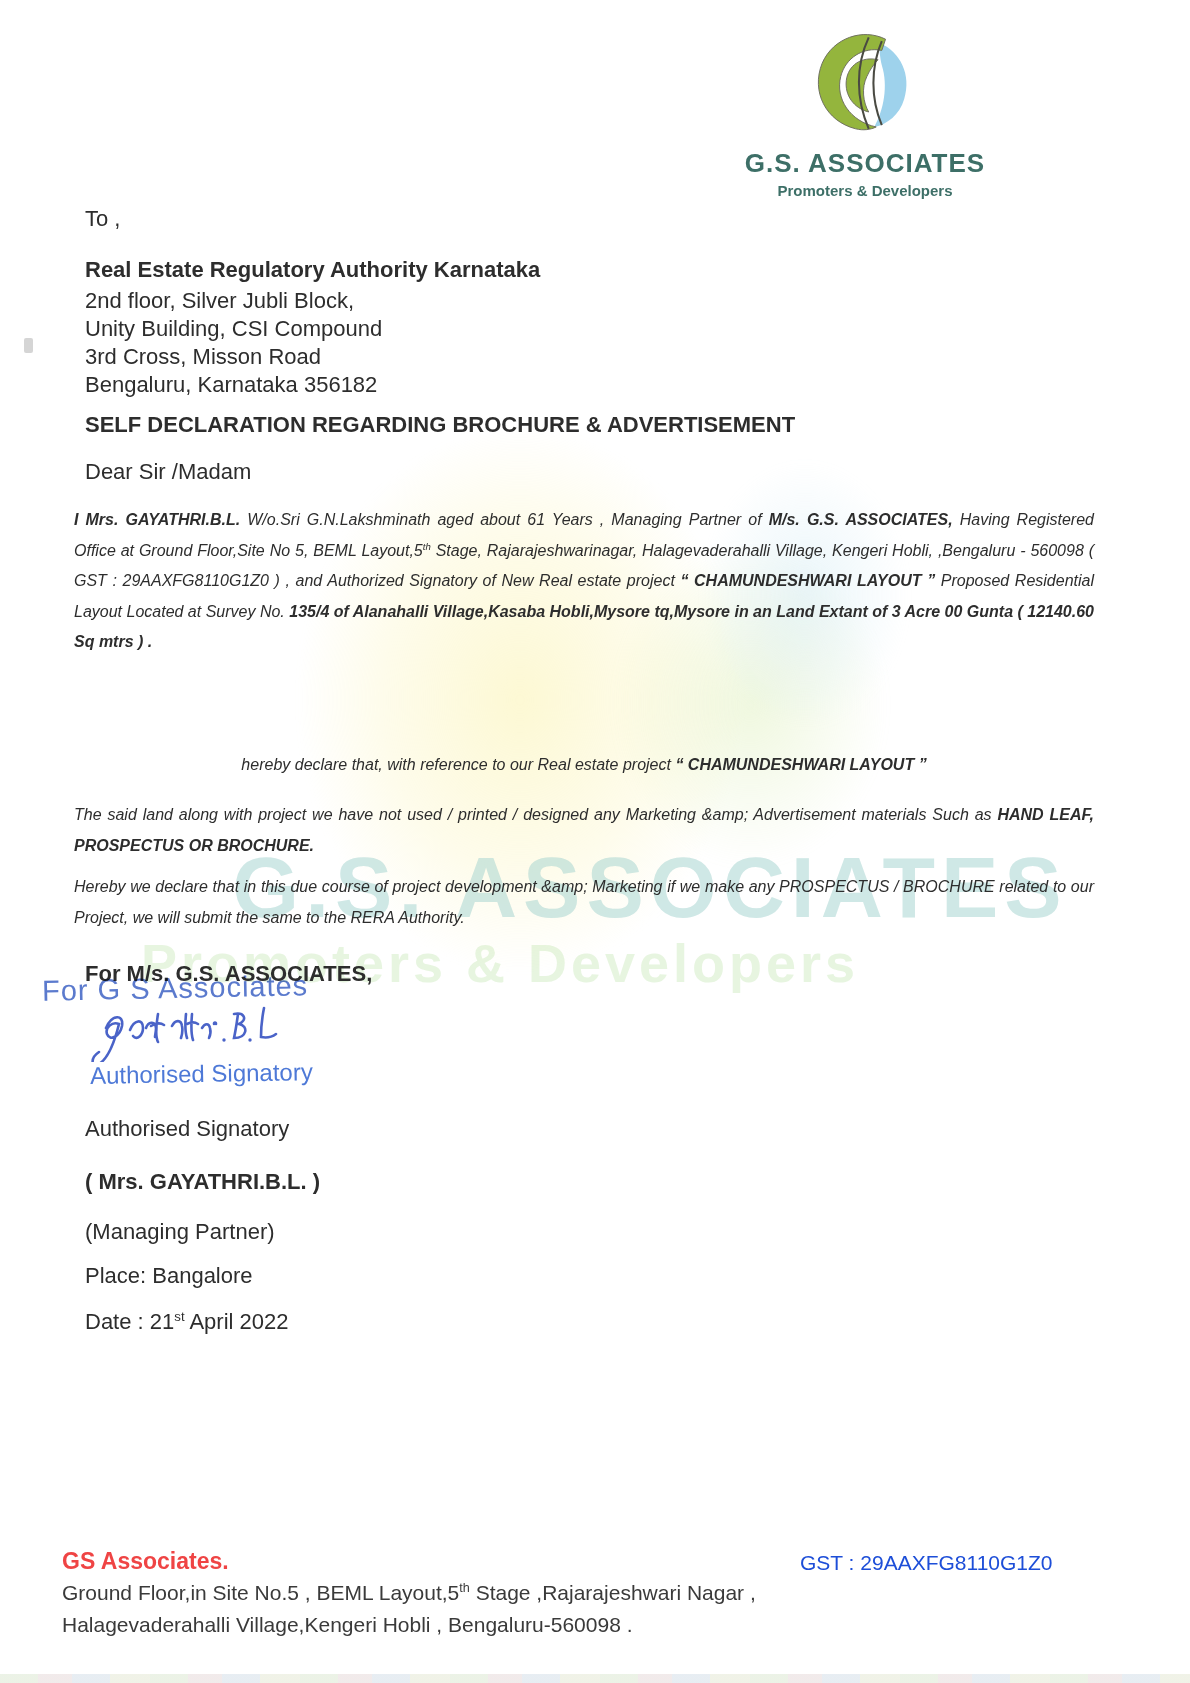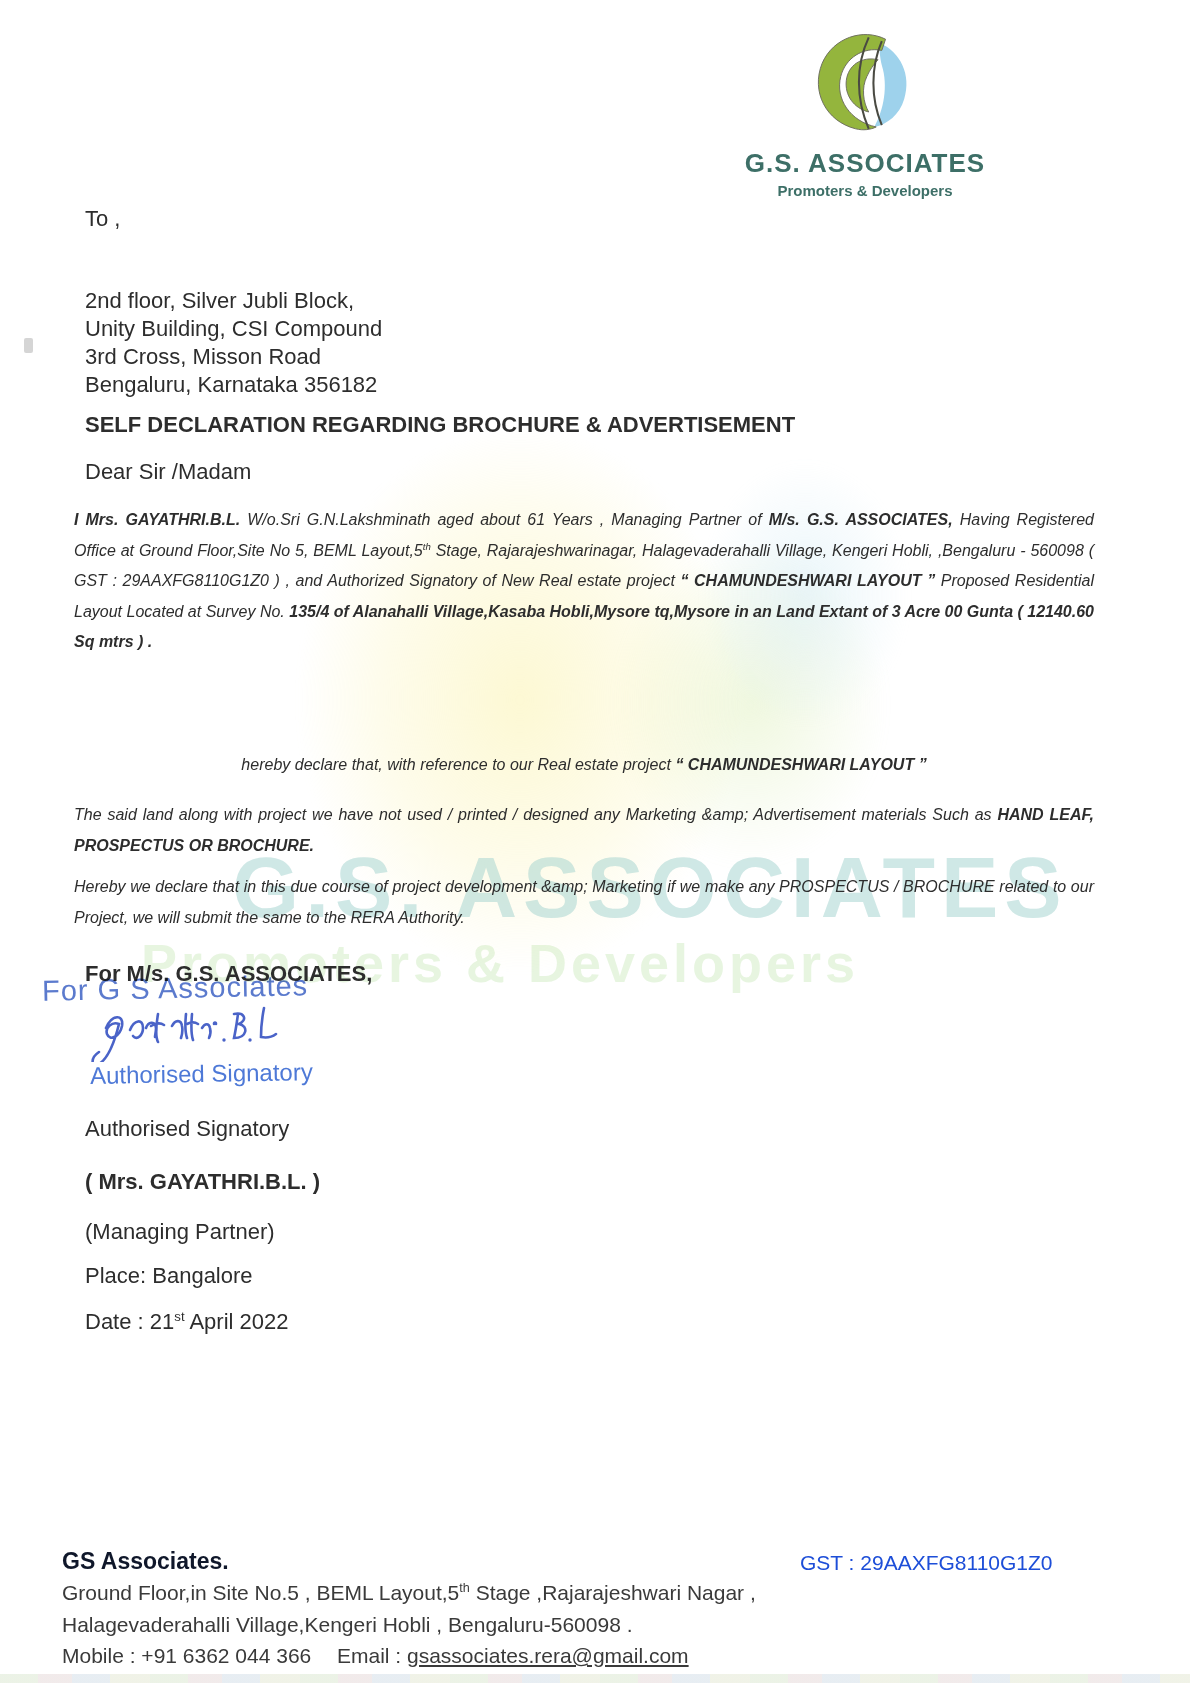--- a/index.html
+++ b/index.html
@@ -38,21 +38,21 @@
   .subject{left:85px;top:412px;width:1000px;text-align:left;font-weight:700;font-size:22px;z-index:2;}
 
   
   .stamp-for{left:42px;top:972px;font-size:29px;color:#4d6fc9;z-index:3;
     transform:rotate(-1.2deg);mix-blend-mode:multiply;opacity:0.92;letter-spacing:1px;}
   .stamp-sig{left:90px;top:1060px;font-size:24px;color:#3f6ed4;z-index:3;
     transform:rotate(-1deg);mix-blend-mode:multiply;opacity:0.92;}
   .sig-svg{left:84px;top:1000px;z-index:3;}
 
   
-  .footer-company{left:62px;top:1548px;font-size:23px;font-weight:700;color:#0f172a;z-index:2;}
+  .footer-company{left:62px;top:1548px;font-size:23px;font-weight:700;color:#ef4444;z-index:2;}
   .footer-gst{left:800px;top:1551px;font-size:21px;color:#1d4ed8;z-index:2;}
   .footer-line{z-index:2;left:62px;font-size:21px;color:#3a3a3a;line-height:26px;}
   .email-link{text-decoration:underline;color:#3a3a3a;cursor:pointer;}
   .bottom-strip{left:0;top:1674px;width:1190px;height:9px;opacity:0.55;z-index:1;
     background:repeating-linear-gradient(90deg,#dce8d2 0 38px,#e6dada 38px 72px,#d4dfe8 72px 110px,#e4e8d4 110px 150px);}
   .edge-mark{left:24px;top:338px;width:9px;height:15px;background:#b9b9b9;opacity:.6;border-radius:2px;z-index:1;}
 </style>
 </head>
 <body>
 
@@ -73,20 +73,21 @@
         <path d="M74,34 C56,30 42,40 40,56 C38,72 48,86 64,90 C58,80 56,64 62,52 C65,45 70,38 74,34 Z" fill="#94b53d" stroke="#6a6a5e" stroke-width="1"></path>
         <path d="M64,10 C50,40 50,76 64,108" fill="none" stroke="#4a4a42" stroke-width="2.2"></path>
         <path d="M78,14 C66,42 66,76 78,104" fill="none" stroke="#4a4a42" stroke-width="2.2"></path>
       </svg>
     </span>
     <div class="logo-title">G.S. ASSOCIATES</div>
     <div class="logo-sub">Promoters &amp; Developers</div>
   </div>
 
   <div class="abs t" style="left:85px;top:205px;">To ,</div>
+  <div class="abs t b" style="left:85px;top:256px;">Real Estate Regulatory Authority Karnataka</div>
   <div class="abs t" style="left:85px;top:287px;">2nd floor, Silver Jubli Block,</div>
   <div class="abs t" style="left:85px;top:315px;">Unity Building, CSI Compound</div>
   <div class="abs t" style="left:85px;top:343px;">3rd Cross, Misson Road</div>
   <div class="abs t" style="left:85px;top:371px;">Bengaluru, Karnataka 356182</div>
 
   <div class="abs subject">SELF DECLARATION REGARDING BROCHURE &amp; ADVERTISEMENT</div>
 
   <div class="abs t" style="left:85px;top:458px;">Dear Sir /Madam</div>
 
   <div class="abs para" style="top:505px;"><span style="font-weight: 700;">I Mrs. GAYATHRI.B.L. </span><span>W/o.Sri G.N.Lakshminath aged about 61 Years , Managing Partner of </span><span style="font-weight: 700;">M/s. G.S. ASSOCIATES,</span><span> Having Registered Office at Ground Floor,Site No 5, BEML Layout,5</span><sup>th</sup><span> Stage, Rajarajeshwarinagar, Halagevaderahalli Village, Kengeri Hobli, ,Bengaluru - 560098 ( GST : 29AAXFG8110G1Z0 ) , and Authorized Signatory of New Real estate project </span><span style="font-weight: 700;">“ CHAMUNDESHWARI LAYOUT ”</span><span> Proposed Residential Layout Located at Survey No. </span><span style="font-weight: 700;">135/4 of Alanahalli Village,Kasaba Hobli,Mysore tq,Mysore in an Land Extant of 3 Acre 00 Gunta ( 12140.60 Sq mtrs ) .</span></div>
@@ -119,21 +120,15 @@
   <div class="abs t" style="left:85px;top:1115px;">Authorised Signatory</div>
   <div class="abs t b" style="left:85px;top:1168px;">( Mrs. GAYATHRI.B.L. )</div>
   <div class="abs t" style="left:85px;top:1218px;text-align:right;">(Managing Partner)</div>
   <div class="abs t" style="left:85px;top:1262px;">Place: Bangalore</div>
   <div class="abs t" style="left:85px;top:1308px;"><span>Date : 21</span><sup>st</sup><span> April  2022</span></div>
 
   <div class="abs footer-company">GS Associates.</div>
   <div class="abs footer-gst">GST : 29AAXFG8110G1Z0</div>
   <div class="abs footer-line" style="top:1580px;"><span>Ground Floor,in Site No.5 , BEML Layout,5</span><sup>th</sup><span> Stage ,Rajarajeshwari Nagar ,</span></div>
   <div class="abs footer-line" style="top:1612px;">Halagevaderahalli Village,Kengeri Hobli , Bengaluru-560098 .</div>
-  <div class="abs footer-line" style="top:1643px;">
-    <span>Mobile : +91 6362 044 366</span>
-    <span style="display:inline-block;width:14px;"></span>
-    <span>Email :</span>
-    <span class="email-link">gsassociates.rera@gmail.com</span>
-  </div>
 
   <div class="abs bottom-strip"></div>
 </div>
 
 </body></html>

